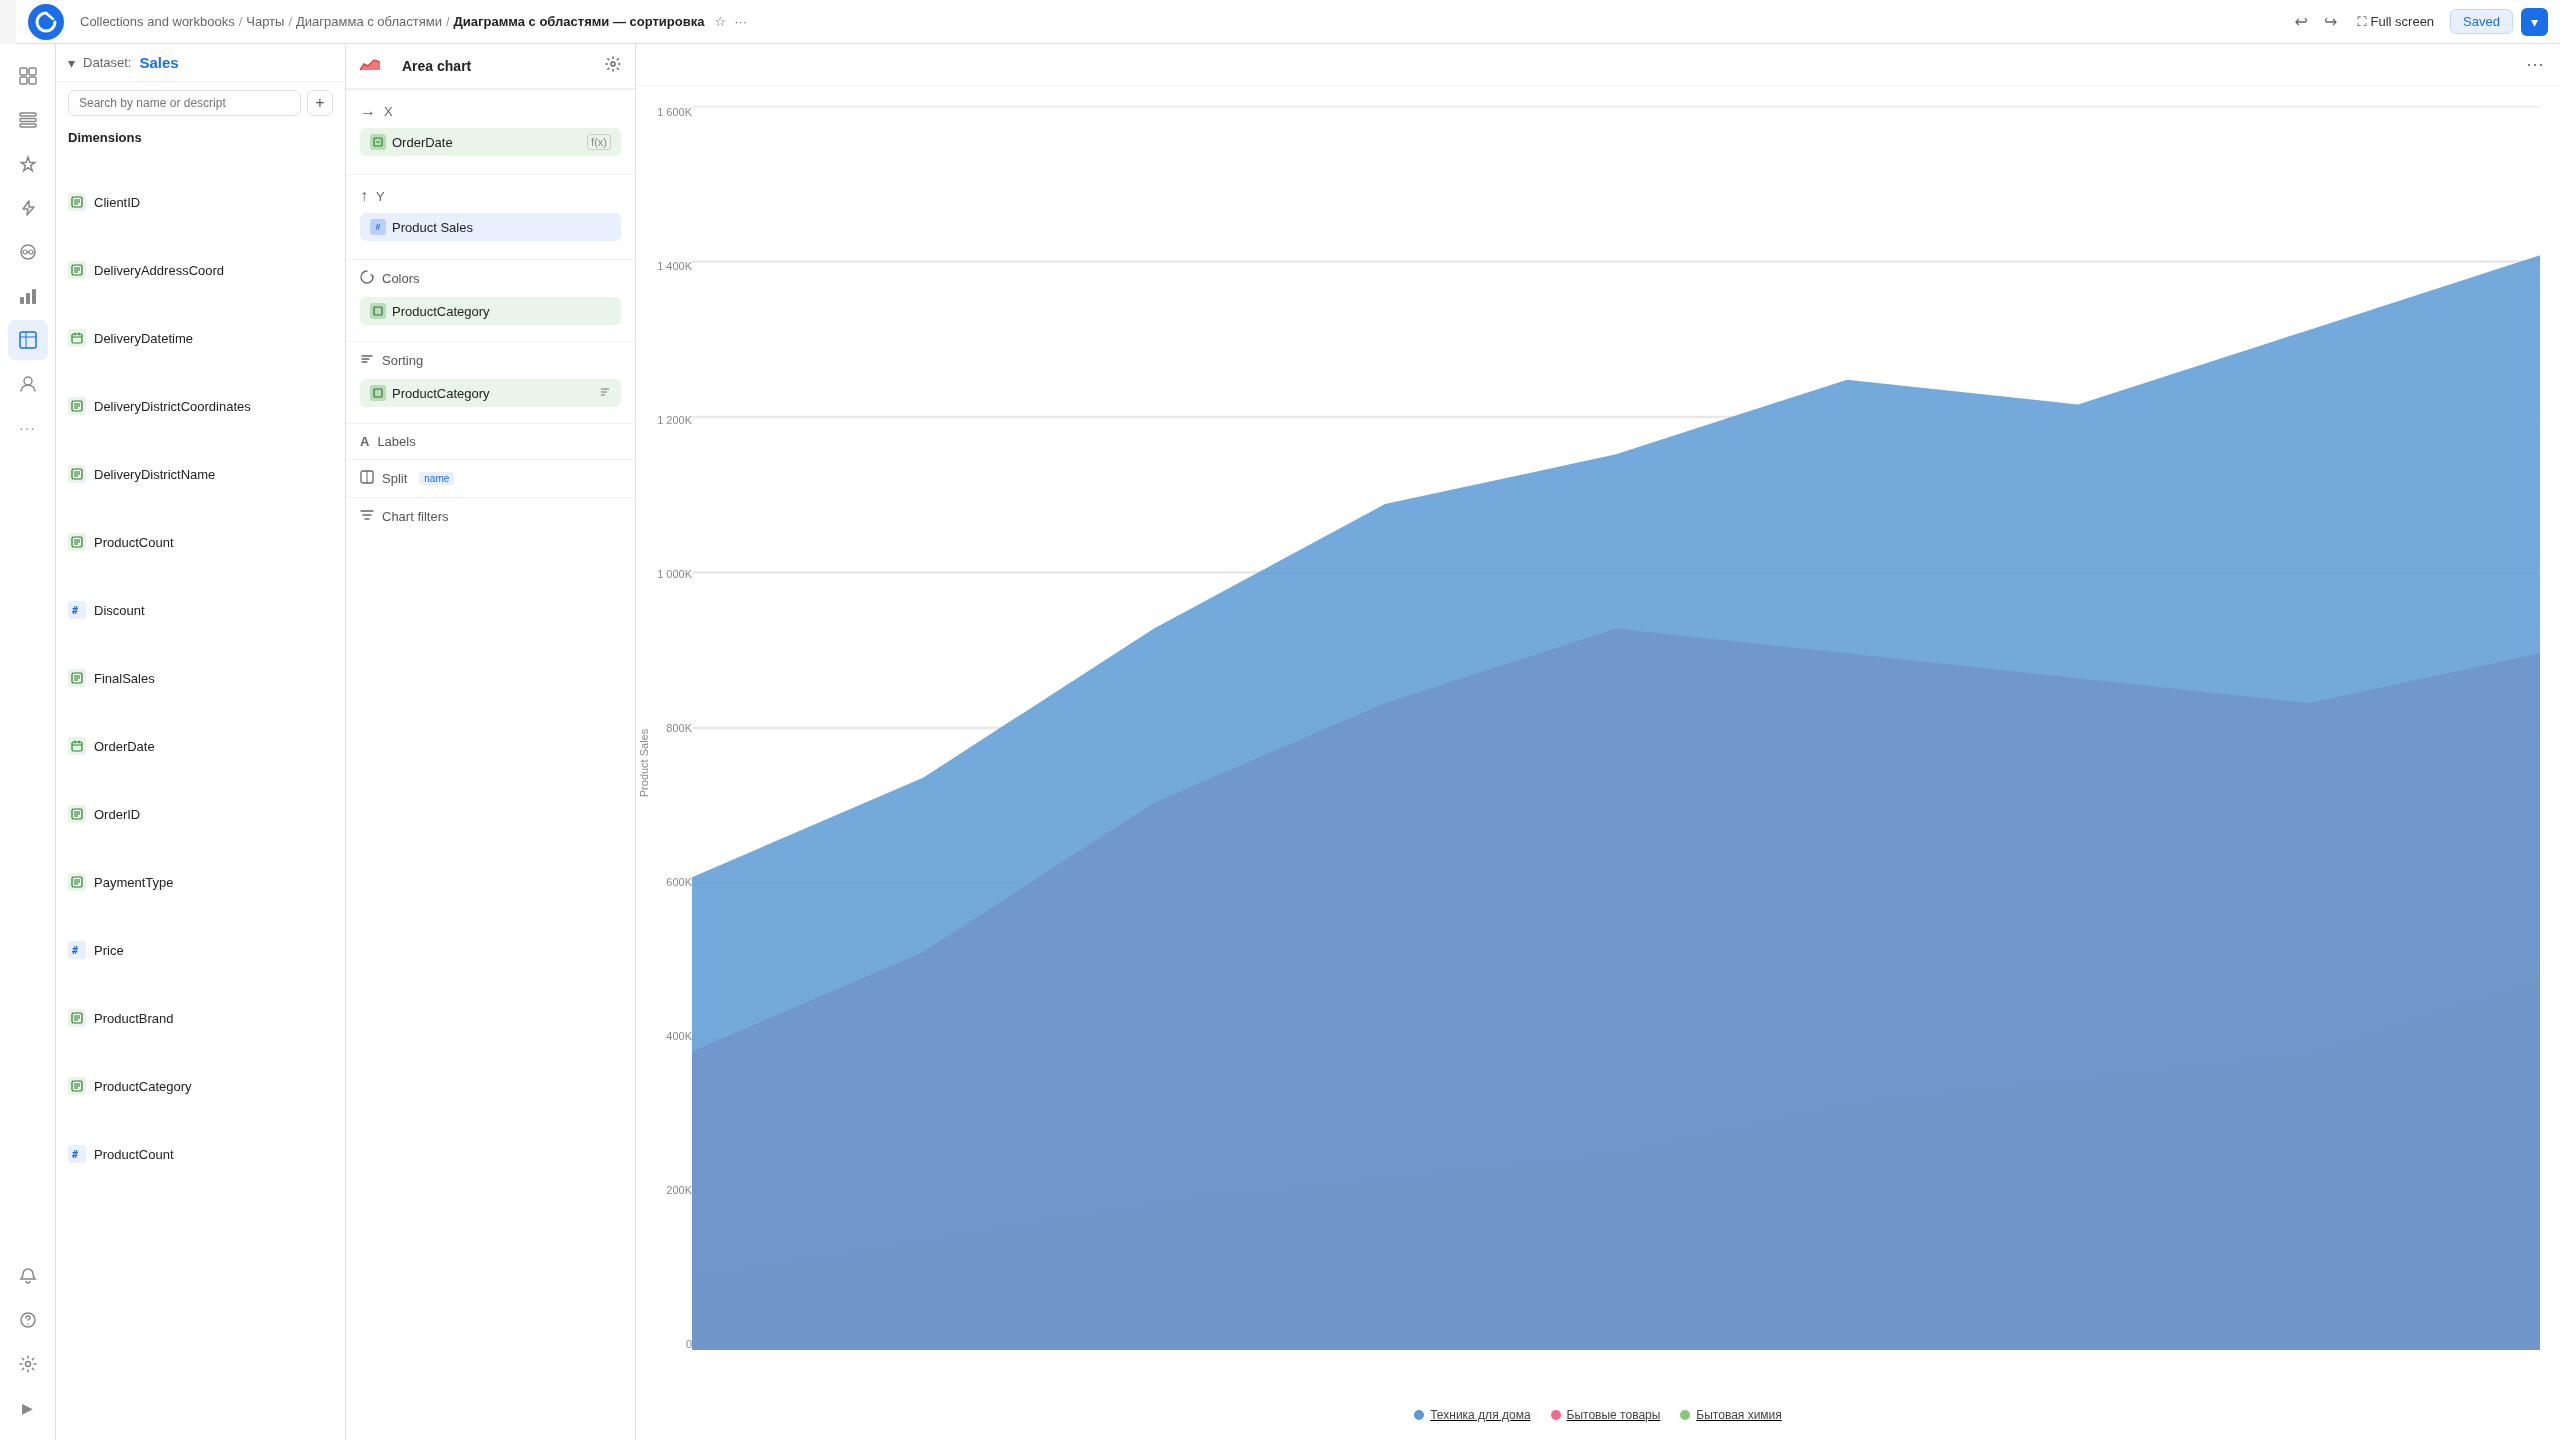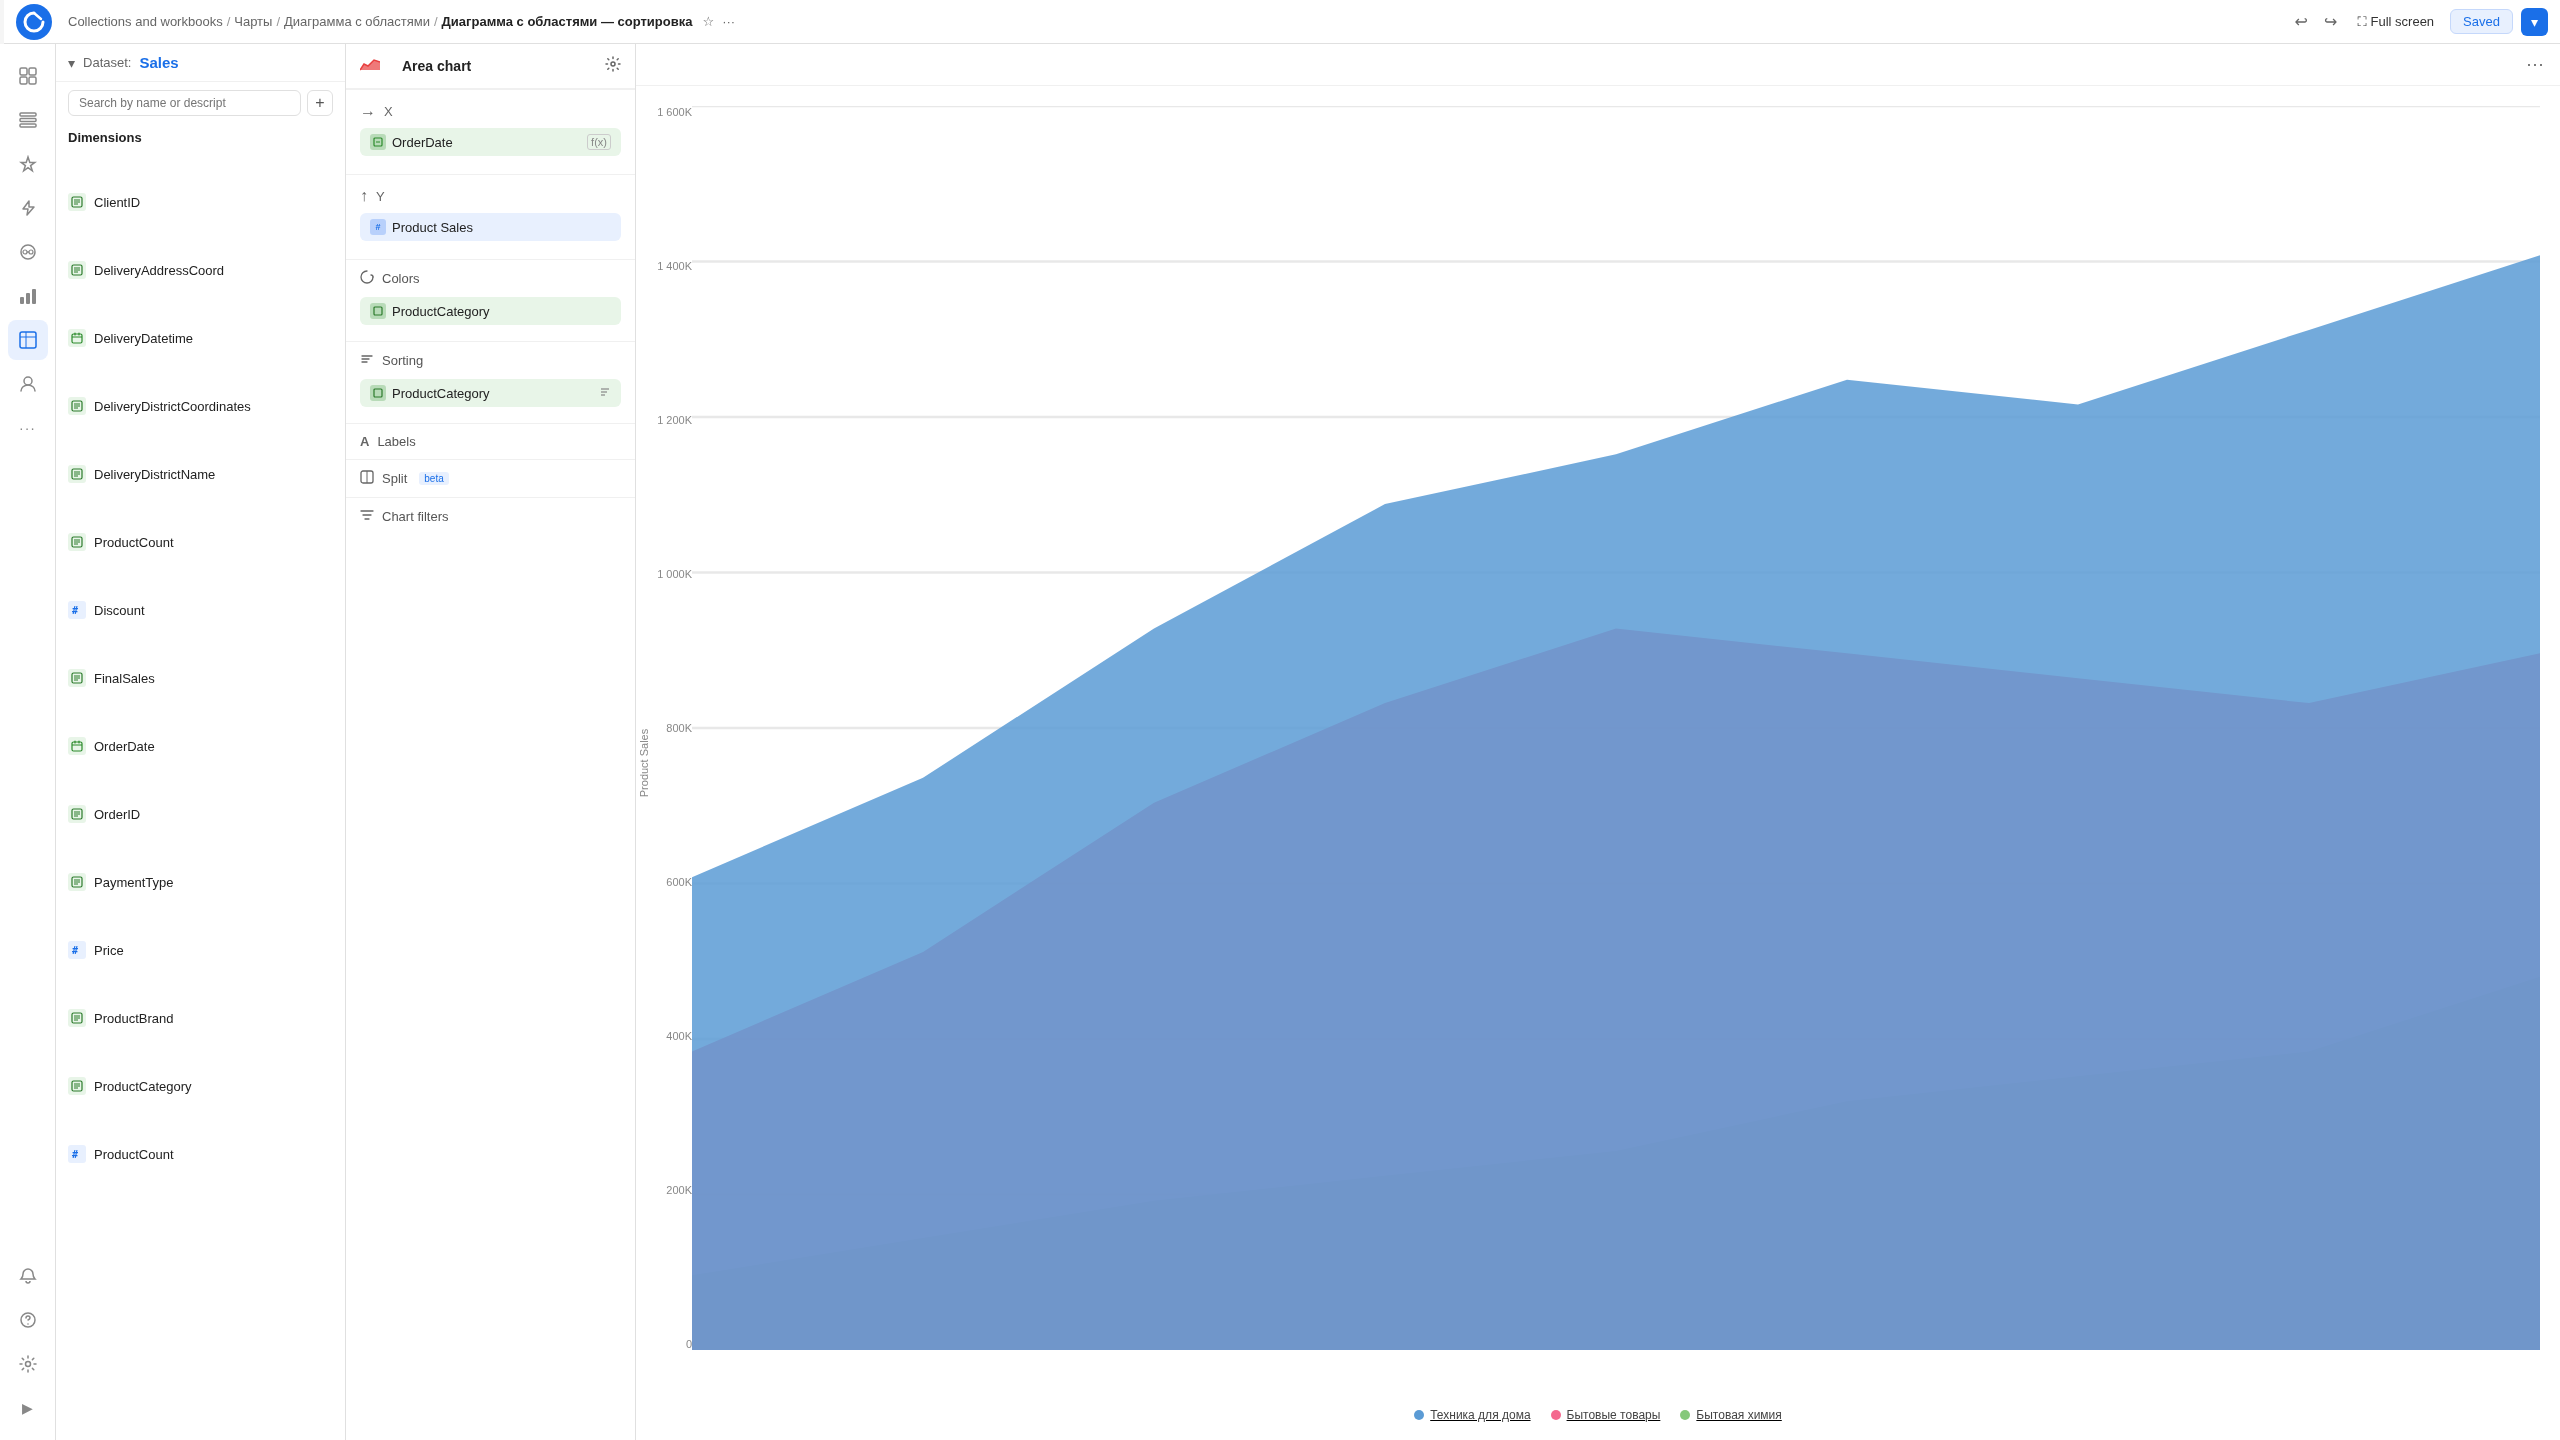--- a/index.html
+++ b/index.html
@@ -1,20 +1,20 @@
 <!DOCTYPE html>
 <html><head>
   <meta charset="utf-8">
   <style>
     * { box-sizing: border-box; margin: 0; padding: 0; }
     body { font-family: -apple-system, BlinkMacSystemFont, 'Segoe UI', sans-serif; background: #f5f5f5; display: flex; height: 100vh; overflow: hidden; font-size: 13px; }
 
     
     .topbar {
-      position: fixed; top: 0; left: 4px; right: 0; height: 44px;
+      position: fixed; top: 0; left: 16px; right: 0; height: 44px;
       background: #fff; border-bottom: 1px solid #e0e0e0;
       display: flex; align-items: center; padding: 4px 12px; z-index: 100;
       gap: 8px;
     }
     .topbar-logo {
       width: 36px; height: 36px; background: #1a6fe8; border-radius: 50%;
       display: flex; align-items: center; justify-content: center; color: white; font-weight: bold; font-size: 18px;
       margin-right: 8px;
     }
     .breadcrumb { display: flex; align-items: center; gap: 4px; color: #666; font-size: 13px; flex: 1; }
@@ -519,21 +519,21 @@
   <hr class="section-divider">
 
   <div class="section-header">
     <span>
       <svg width="14" height="14" viewBox="0 0 14 14" fill="none">
         <rect x="1" y="1" width="12" height="12" rx="2" stroke="#666" stroke-width="1.3"></rect>
         <line x1="7" y1="1" x2="7" y2="13" stroke="#666" stroke-width="1"></line>
       </svg>
     </span>
     <span>Split</span>
-    <span style="background:#e8f0fe;color:#1a6fe8;font-size:10px;padding:1px 5px;border-radius:3px;margin-left:4px;">beta</span>
+    <span style="background:#e8f0fe;color:#1a6fe8;font-size:10px;padding:1px 5px;border-radius:3px;margin-left:4px;">name</span>
   </div>
 
   <hr class="section-divider">
 
   <div class="section-header" style="cursor:pointer;">
     <span>
       <svg width="14" height="14" viewBox="0 0 14 14" fill="none">
         <path d="M1 3h12M3 7h8M5 11h4" stroke="#666" stroke-width="1.3" stroke-linecap="round"></path>
       </svg>
     </span>

